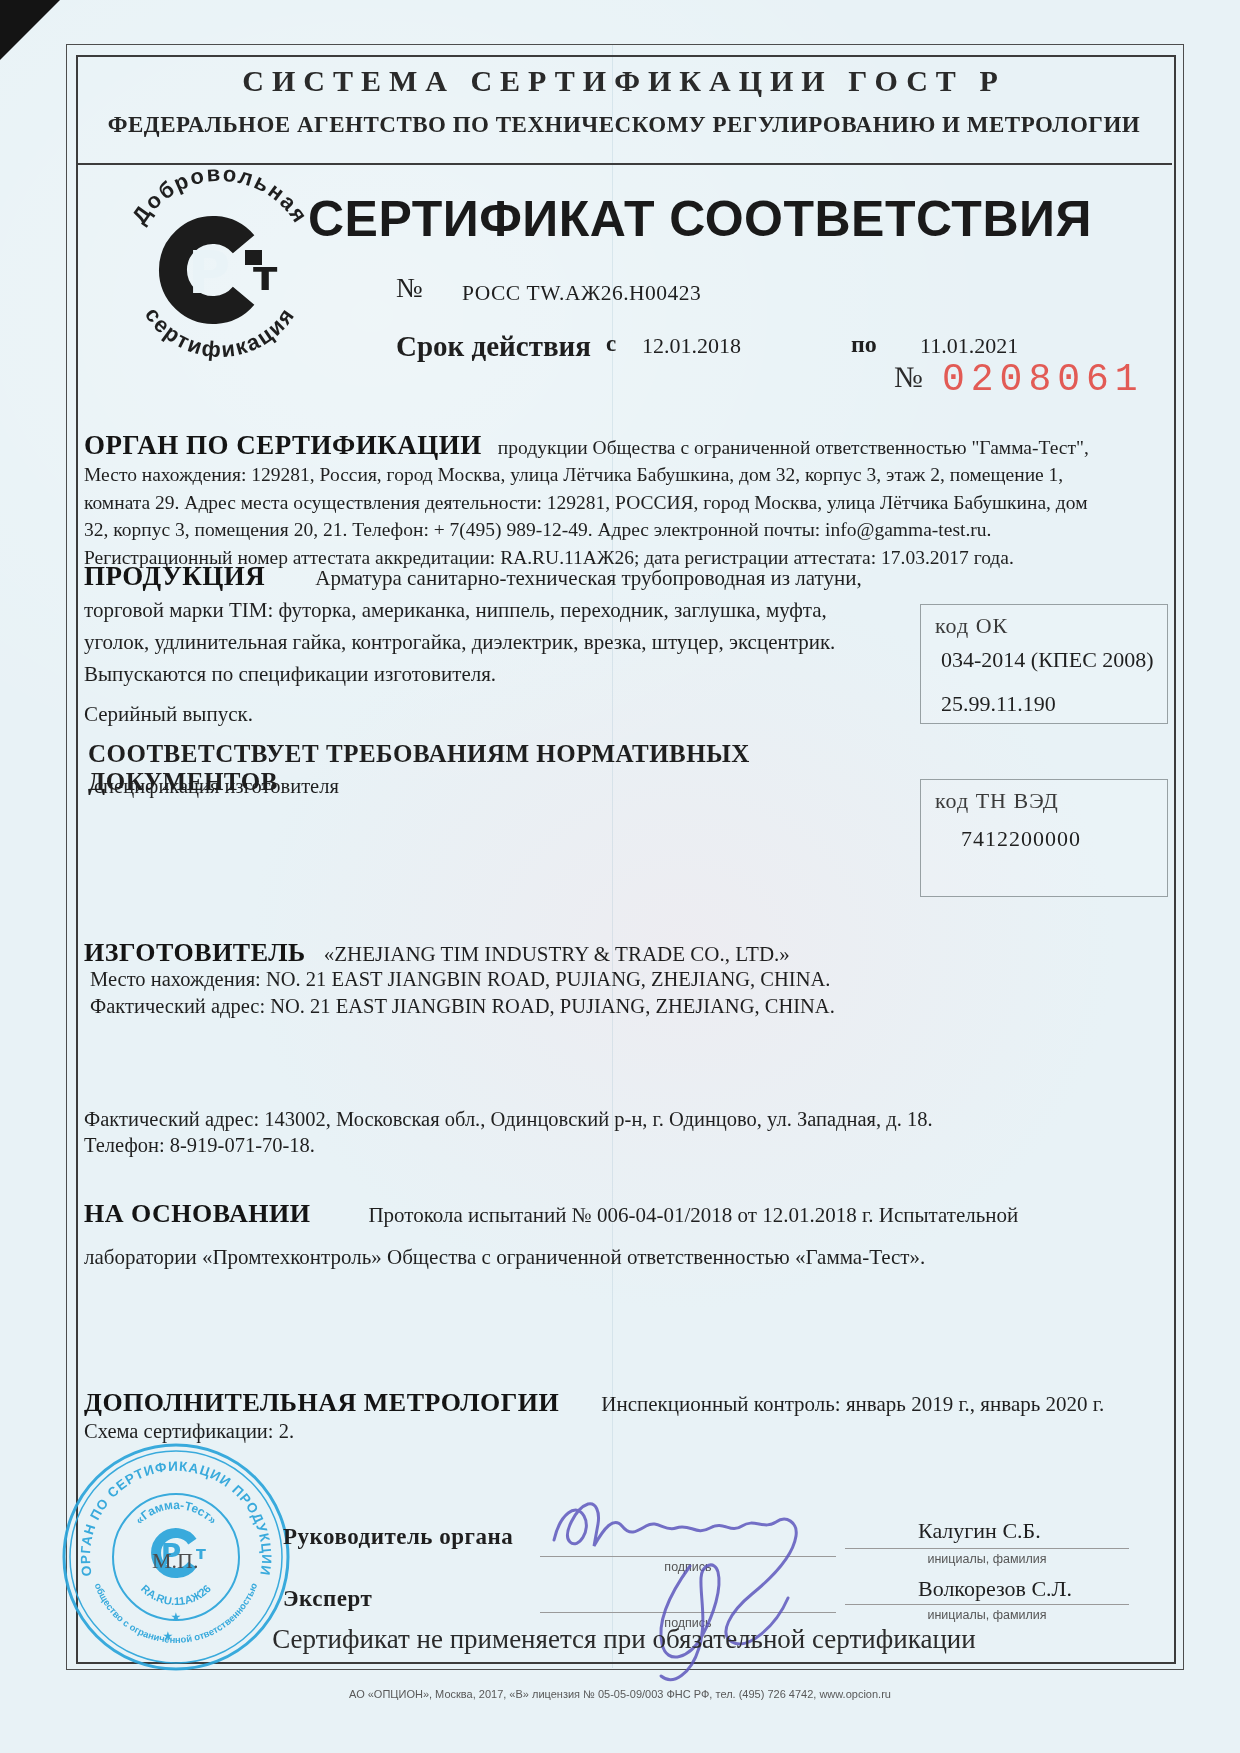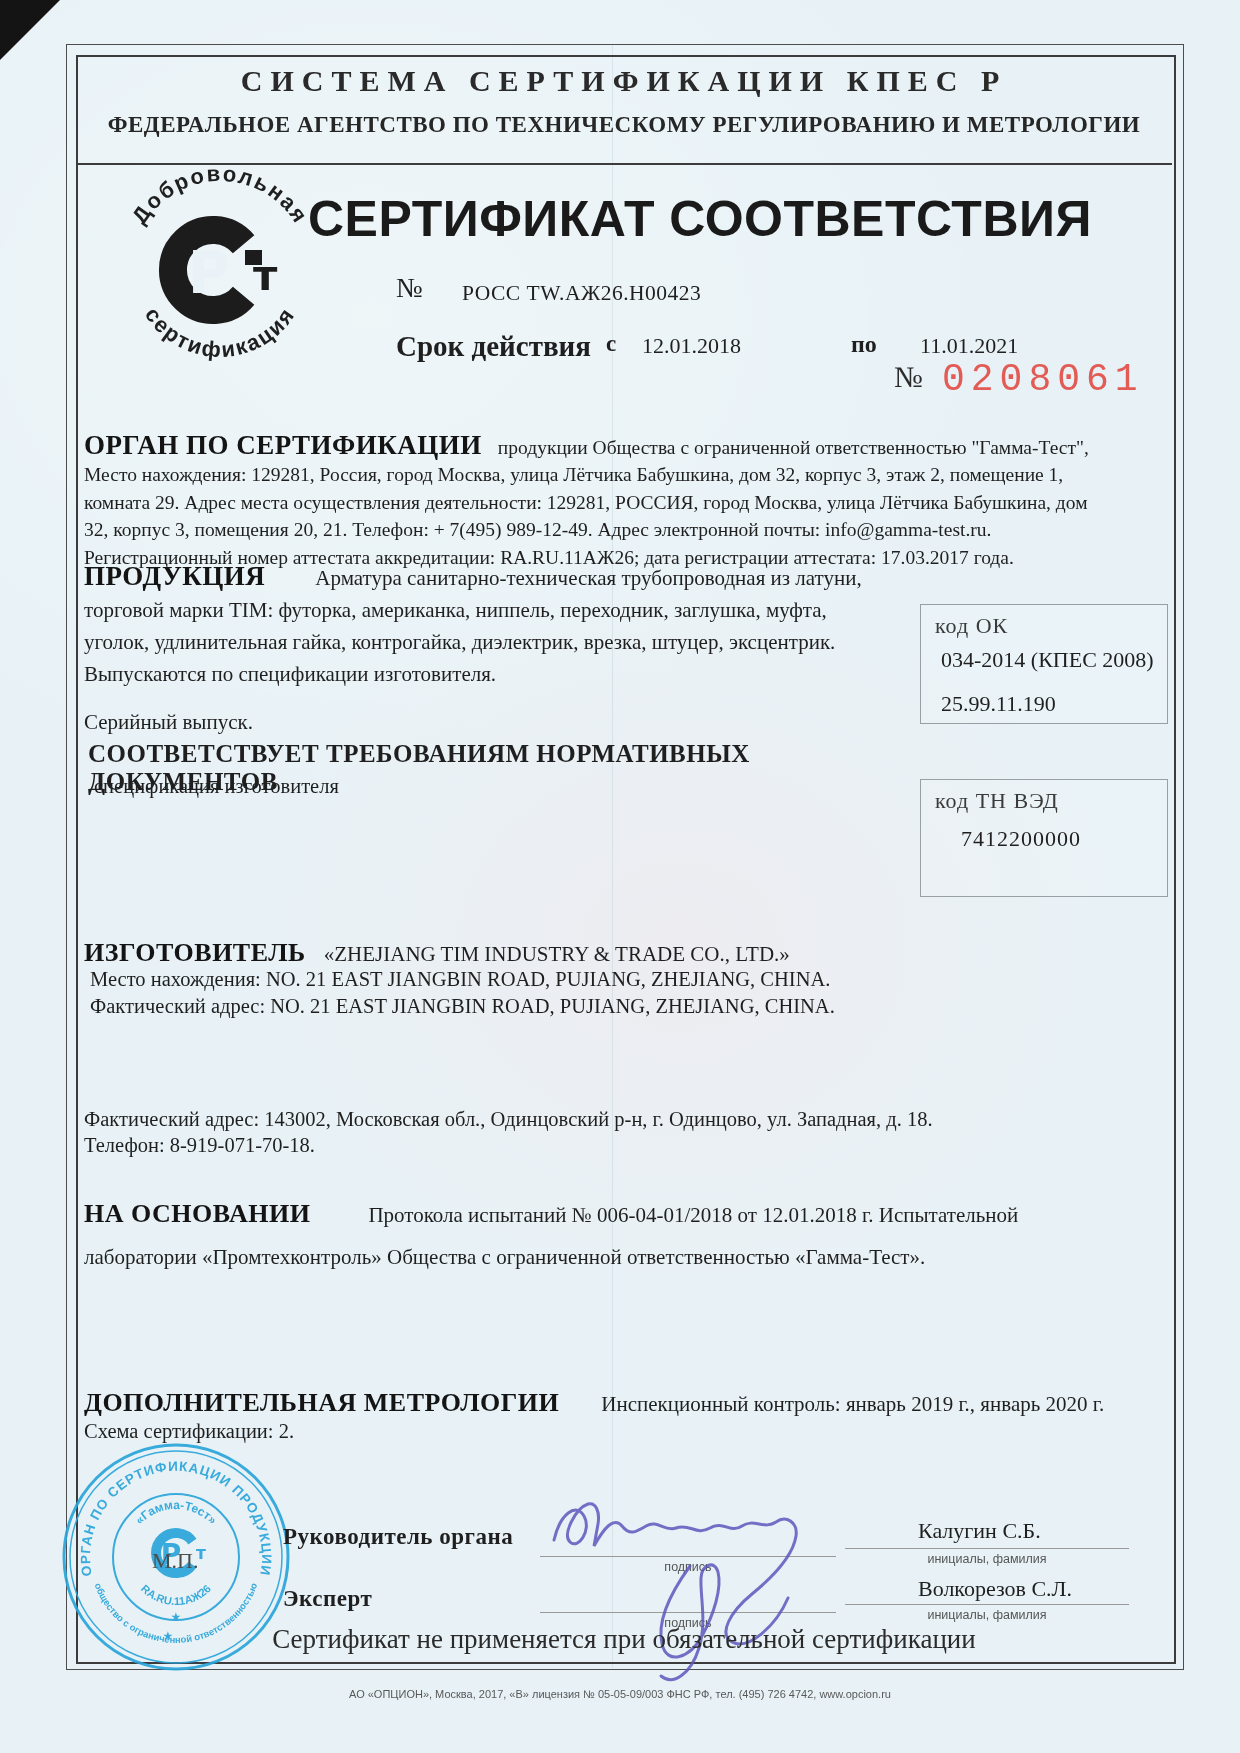--- a/index.html
+++ b/index.html
@@ -38,21 +38,21 @@
   .blank-number{left:942px;top:358px;font-family:"Liberation Mono",monospace;
     font-size:38px;letter-spacing:6px;}
 
   .para{line-height:27.5px;font-size:19.5px;}
   .sec-label{font-weight:bold;font-size:26px;letter-spacing:.5px;color:#141414;}
   .organ-p{left:84px;top:412px;width:1022px;}
   .organ-p .sec-label{font-size:27px;margin-right:16px;}
 
   .prod-p{left:84px;top:560px;width:782px;font-size:21px;line-height:32px;}
   .prod-p .sec-label{font-size:27px;margin-right:50px;}
-  .prod-serial{margin-top:16px;}
+  .prod-serial{margin-top:8px;}
 
   .codebox{left:920px;width:246px;border:1px solid #97a0a3;background:rgba(255,255,255,.12);}
   .codebox .cb-label{position:absolute;left:14px;top:8px;font-size:22px;color:#3a3a3a;letter-spacing:1px;}
   .box-ok{top:604px;height:118px;}
   .box-ok .cb-v1{position:absolute;left:20px;top:42px;font-size:22px;}
   .box-ok .cb-v2{position:absolute;left:20px;top:86px;font-size:22px;}
   .box-tnved{top:779px;height:116px;}
   .box-tnved .cb-v1{position:absolute;left:40px;top:46px;font-size:22px;letter-spacing:1px;}
 
   .conforms-label{left:88px;top:740px;font-size:25px;font-weight:bold;letter-spacing:.5px;width:840px;}
@@ -103,21 +103,21 @@
 <body>
 
 <div class="sheet">
 
   <div class="abs corner"></div>
   <div class="abs fold"></div>
   <div class="abs frame-outer"></div>
   <div class="abs frame-inner"></div>
   <div class="abs hr-header"></div>
 
-  <div class="abs sys-title">СИСТЕМА СЕРТИФИКАЦИИ КПЕС Р</div>
+  <div class="abs sys-title">СИСТЕМА СЕРТИФИКАЦИИ ГОСТ Р</div>
   <div class="abs agency">ФЕДЕРАЛЬНОЕ АГЕНТСТВО ПО ТЕХНИЧЕСКОМУ РЕГУЛИРОВАНИЮ И МЕТРОЛОГИИ</div>
 
   <svg class="abs rst-logo" viewBox="0 0 250 205">
     <defs>
       <path id="lg-top" d="M40,80.2 A88,88 0 0 1 210,80.2"></path>
       <path id="lg-bot" d="M45.3,140.2 A88,88 0 0 0 204.7,140.2"></path>
     </defs>
     <text font-family="Liberation Sans, sans-serif" font-weight="bold" font-size="22" fill="#1f1f1f" letter-spacing="2">
       <textPath href="#lg-top" startOffset="50%" text-anchor="middle">Добровольная</textPath>
     </text>

